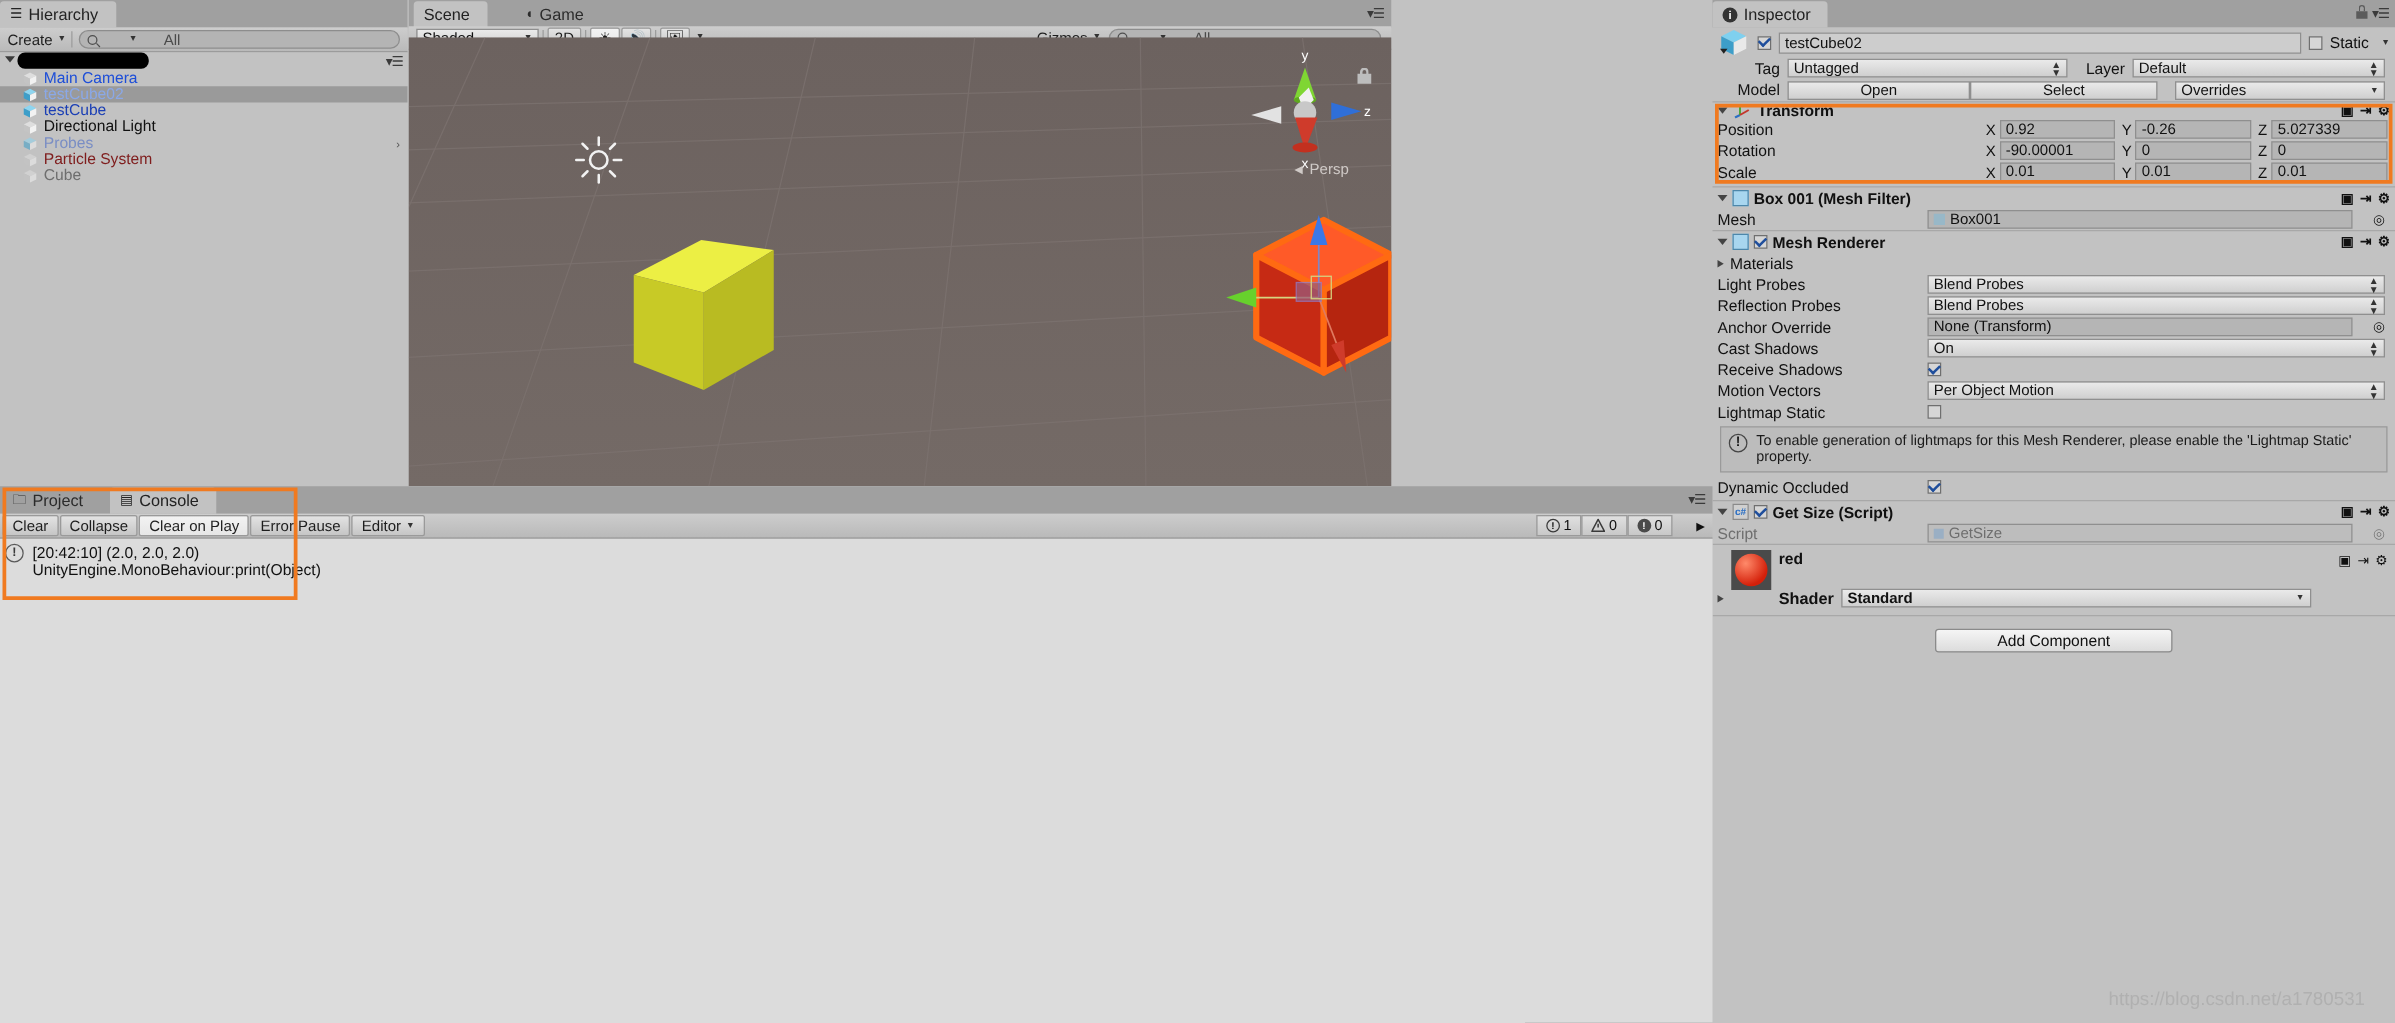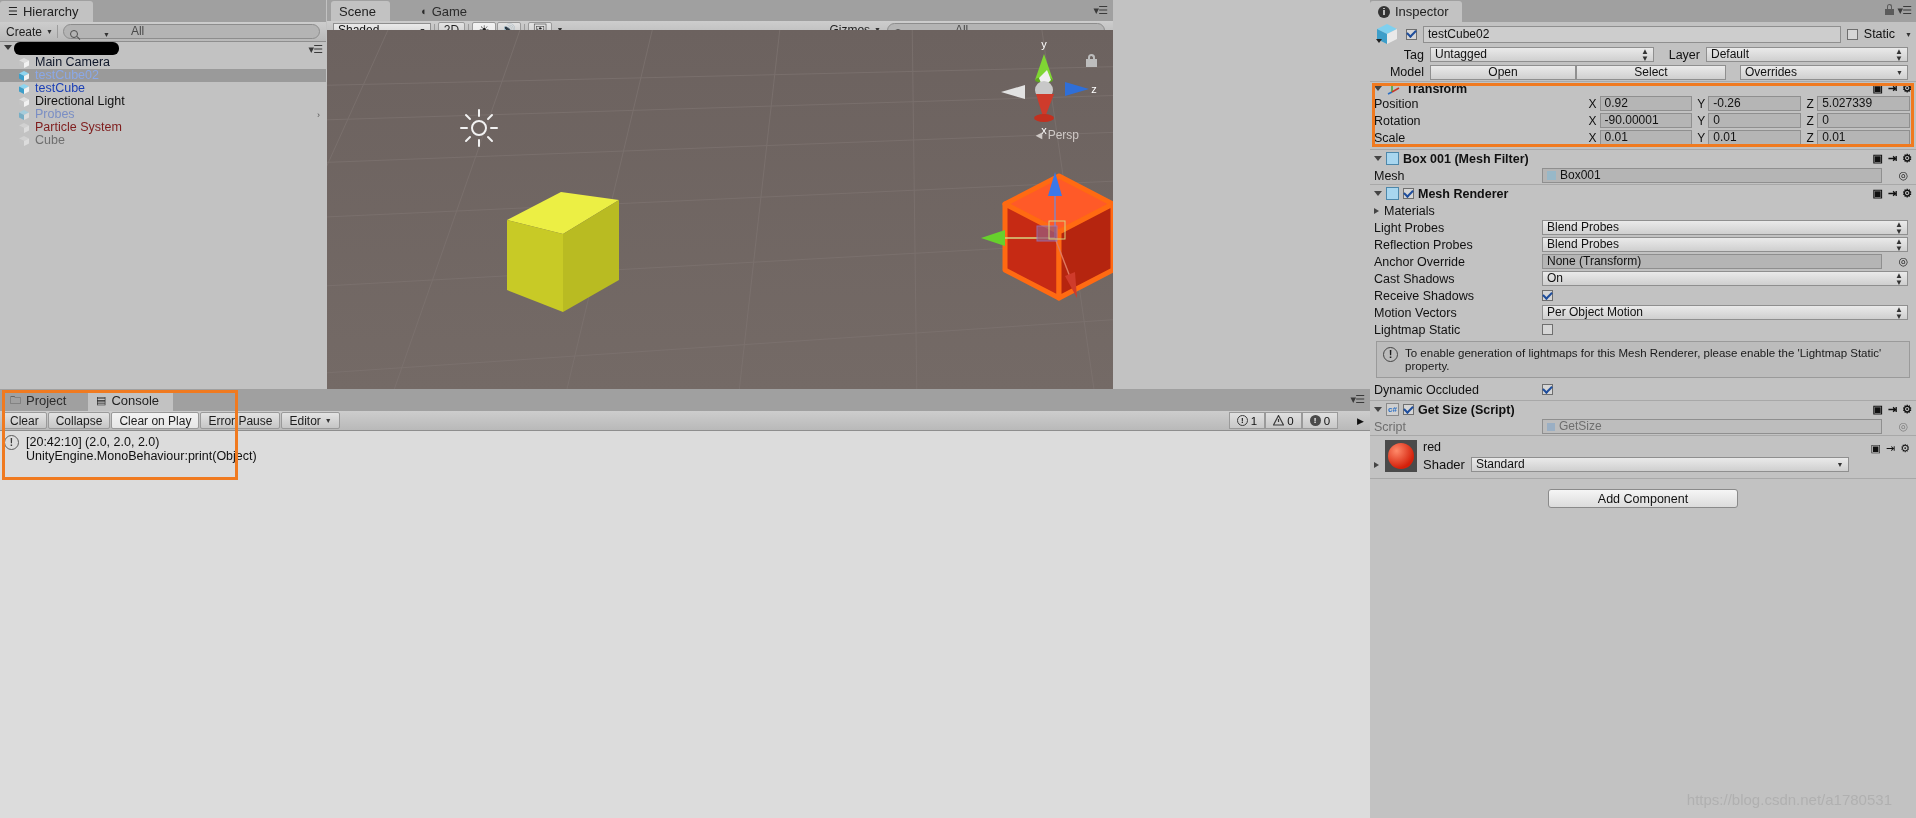--- a/index.html
+++ b/index.html
@@ -32,21 +32,21 @@
     height:17px; line-height:16px; padding:0 7px; font-size:12px;
     background:linear-gradient(#e3e3e3,#c6c6c6);
     border:1px solid #9a9a9a; border-radius:2px; color:#1d1d1d;
     display:flex; align-items:center; white-space:nowrap;
   }
   .tbtn.pressed { background:linear-gradient(#f3f3f3,#e6e6e6); }
   .tbtn.flat { border:none; background:transparent; }
   .caret { font-size:7px; margin-left:4px; color:#333; }
   .searchfield {
     height:15px; border-radius:8px; background:#b4b4b4;
-    border:1px solid #8d8d8d; display:flex; align-items:flex-end;
+    border:1px solid #8d8d8d; display:flex; align-items:center;
     padding:0 6px; font-size:12px; color:#4a4a4a; gap:21px;
   }
   .magnifier {
     width:8px;height:8px;border:1.4px solid #4e4e4e;border-radius:50%;
     position:relative; flex:none;
   }
   .magnifier:after{content:"";position:absolute;width:1.4px;height:4px;background:#4e4e4e;
     right:-2px;bottom:-3px;transform:rotate(-45deg);}
   .opts { font-size:11px; color:#3a3a3a; letter-spacing:-1px; }
 
@@ -149,21 +149,21 @@
         <span class="redaction" style="left:14px;top:0px;width:105px;height:13px;"></span>
         <span class="opts" style="position:absolute;right:4px;top:1px;">▾☰</span>
       </div>
       <div id="hierarchy-items">
           <div class="hrow">
             <svg width="12" height="12" class="hicon" opacity="1">
               <polygon points="1,3.5 6,1 11,3.5 6,6" fill="#dedede"></polygon>
               <polygon points="1,3.5 6,6 6,11 1,8.5" fill="#c4c4c4"></polygon>
               <polygon points="6,6 11,3.5 11,8.5 6,11" fill="#f2f2f2"></polygon>
             </svg>
-            <span class="hlabel" style="color: #0f172a;">Main Camera</span>
+            <span class="hlabel" style="color: #1d4ed8;">Main Camera</span>
           </div>
           <div class="hrow sel">
             <svg width="12" height="12" class="hicon" opacity="1">
               <polygon points="1,3.5 6,1 11,3.5 6,6" fill="#8ed5f0"></polygon>
               <polygon points="1,3.5 6,6 6,11 1,8.5" fill="#3d9ec9"></polygon>
               <polygon points="6,6 11,3.5 11,8.5 6,11" fill="#f2f2f2"></polygon>
             </svg>
             <span class="hlabel" style="color: rgb(138, 168, 232);">testCube02</span>
           </div>
           <div class="hrow">
@@ -561,21 +561,21 @@
         </div>
       </div>
 
       <div style="border-top:1px solid #a8a8a8;padding-top:2px;">
         <div style="display:flex;gap:6px;padding:2px 4px;">
           <span class="foldout" style="align-self:flex-end;margin-bottom:4px;"></span>
           <span style="width:32px;height:32px;background:#4a4a4a;display:inline-flex;align-items:center;justify-content:center;">
             <span style="width:26px;height:26px;border-radius:50%;
                          background:radial-gradient(circle at 33% 30%, #ff8a6a, #d4200a 70%);display:block;"></span>
           </span>
-          <span style="display:flex;flex-direction:column;gap:3px;flex:1;">
+          <span style="display:flex;flex-direction:column;gap:17px;flex:1;font-weight:bold;">
             <span style="font-size:12.5px;">red</span>
             <span style="display:flex;align-items:center;gap:6px;">
               <span>Shader</span>
               <span class="popup" style="flex:1;margin-right:16px;">
                 <span>Standard</span>
                 <span class="caret">▼</span>
               </span>
             </span>
           </span>
           <span class="hdr-icons" style="align-self:flex-start;margin-top:2px;margin-right:2px;">

